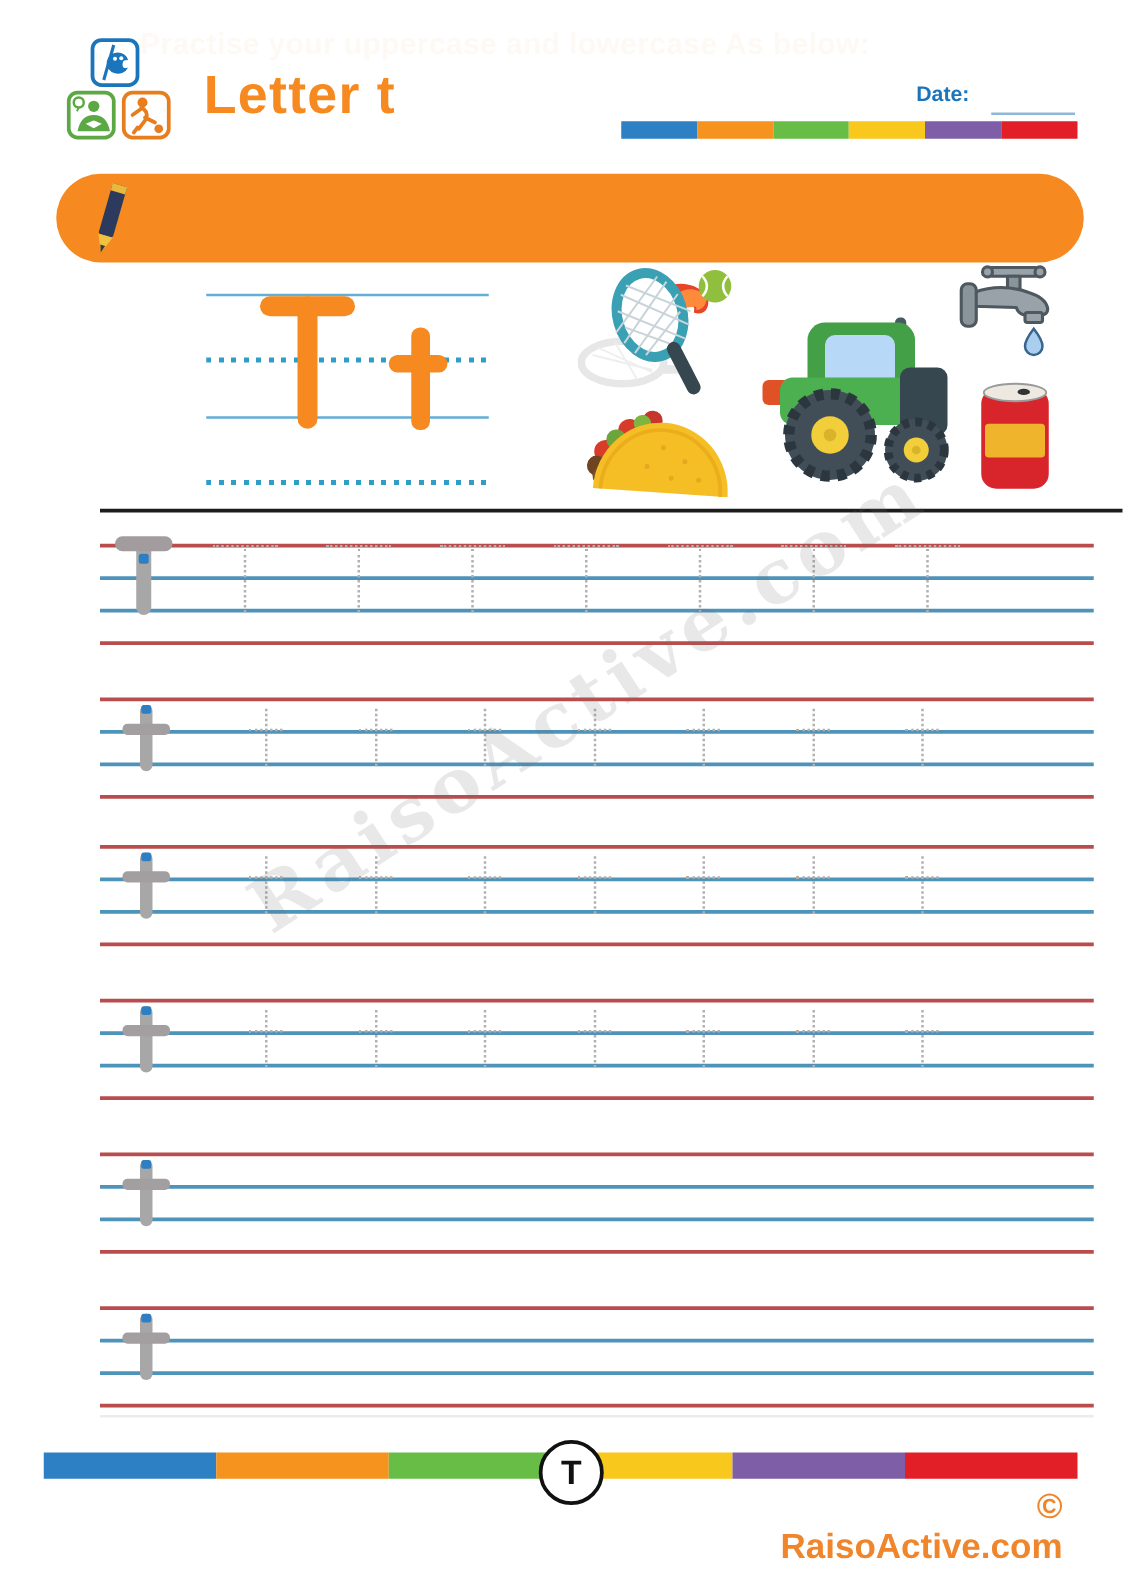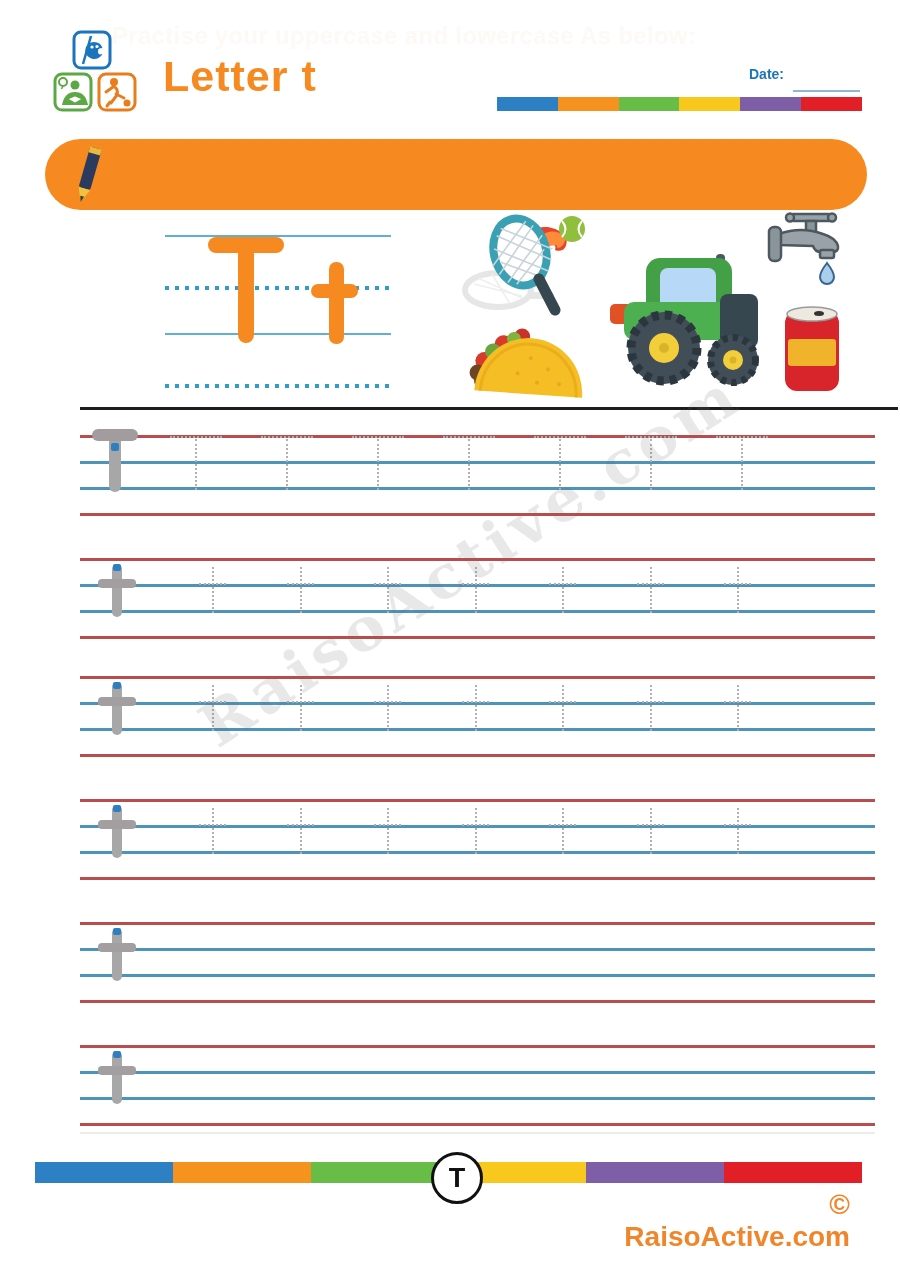--- a/index.html
+++ b/index.html
@@ -3,21 +3,21 @@
 <meta charset="utf-8">
 <style>
   html,body{margin:0;padding:0;background:#fff;}
   .page{position:relative;width:900px;height:1273px;background:#ffffff;overflow:hidden;
         font-family:"Liberation Sans",sans-serif;}
 
   
   .logo{position:absolute;left:50px;top:28px;width:110px;height:90px;}
   .logo svg{position:absolute;}
   .title{position:absolute;left:163px;top:52px;font-size:43px;font-weight:bold;color:#F6891F;letter-spacing:1px;}
-  .date-label{position:absolute;left:733px;top:66px;font-size:14px;font-weight:bold;color:#1B75BC;margin-left:16px;}
+  .date-label{position:absolute;left:733px;top:66px;font-size:17px;font-weight:bold;color:#1B75BC;}
   .date-line{position:absolute;left:793px;top:90px;width:67px;height:2px;background:#8FB8D8;}
   .rainbow{display:flex;position:absolute;}
   .rainbow-top{left:497px;top:97px;width:365px;height:14px;}
   .rainbow-bottom{left:35px;top:1162px;width:827px;height:21px;}
   .rseg{flex:1;height:100%;}
 
   
   .banner{position:absolute;left:45px;top:139px;width:822px;height:71px;background:#F6891F;border-radius:36px;}
   .pencil{position:absolute;left:70px;top:145px;}
   .banner-text{position:absolute;left:112px;top:0;height:71px;display:flex;align-items:center;

